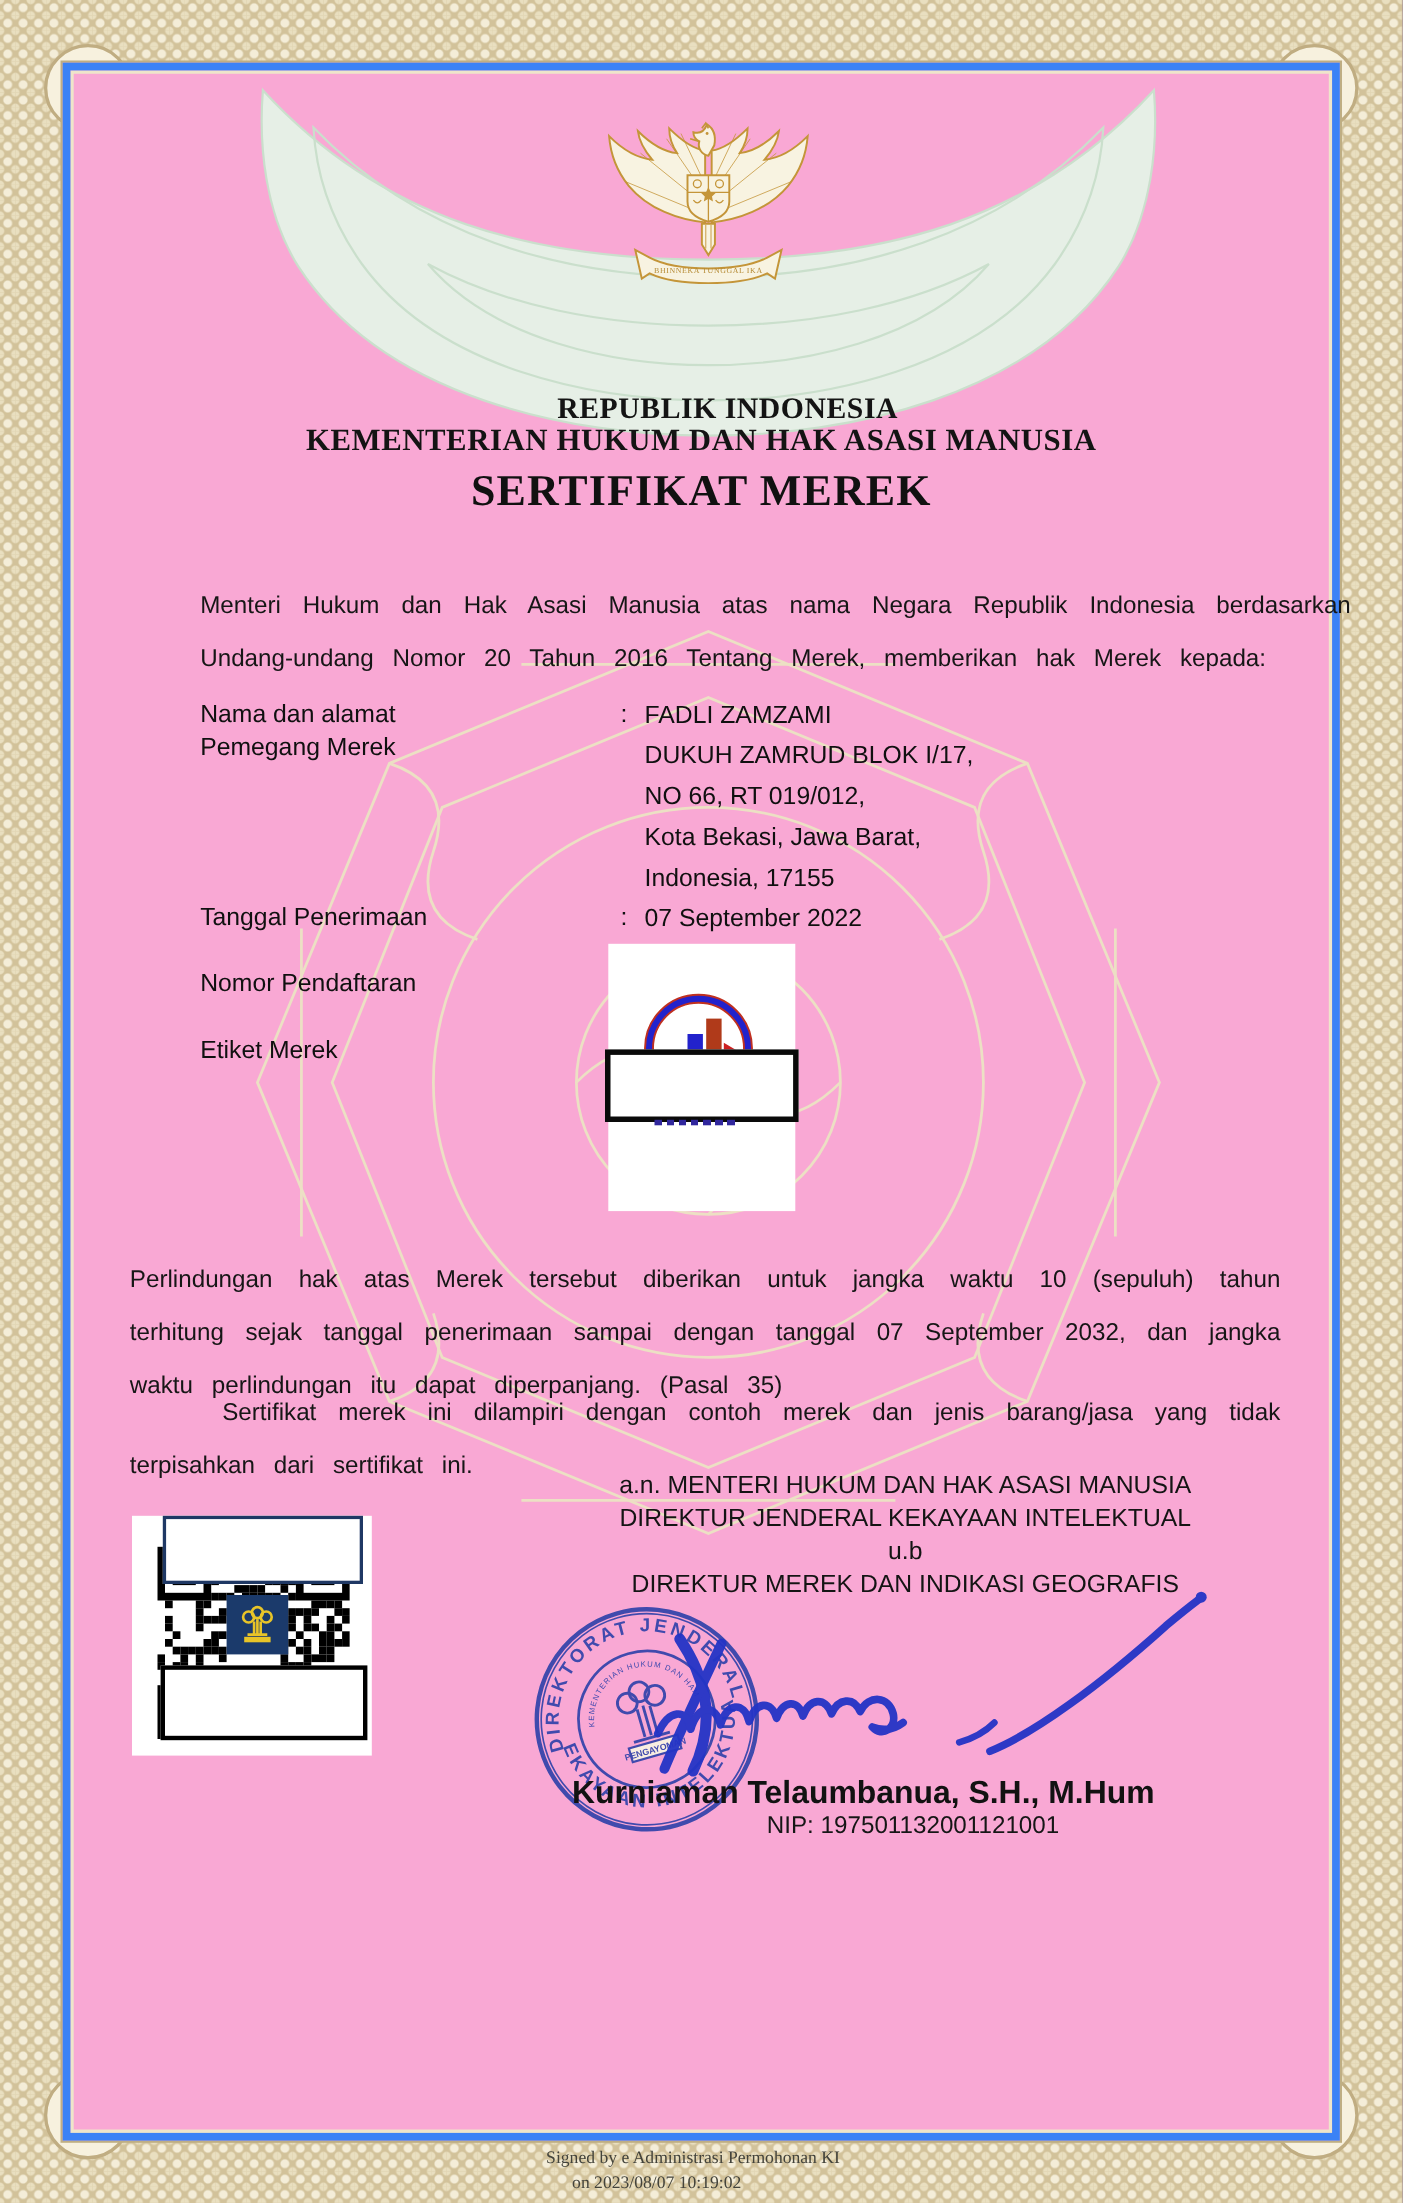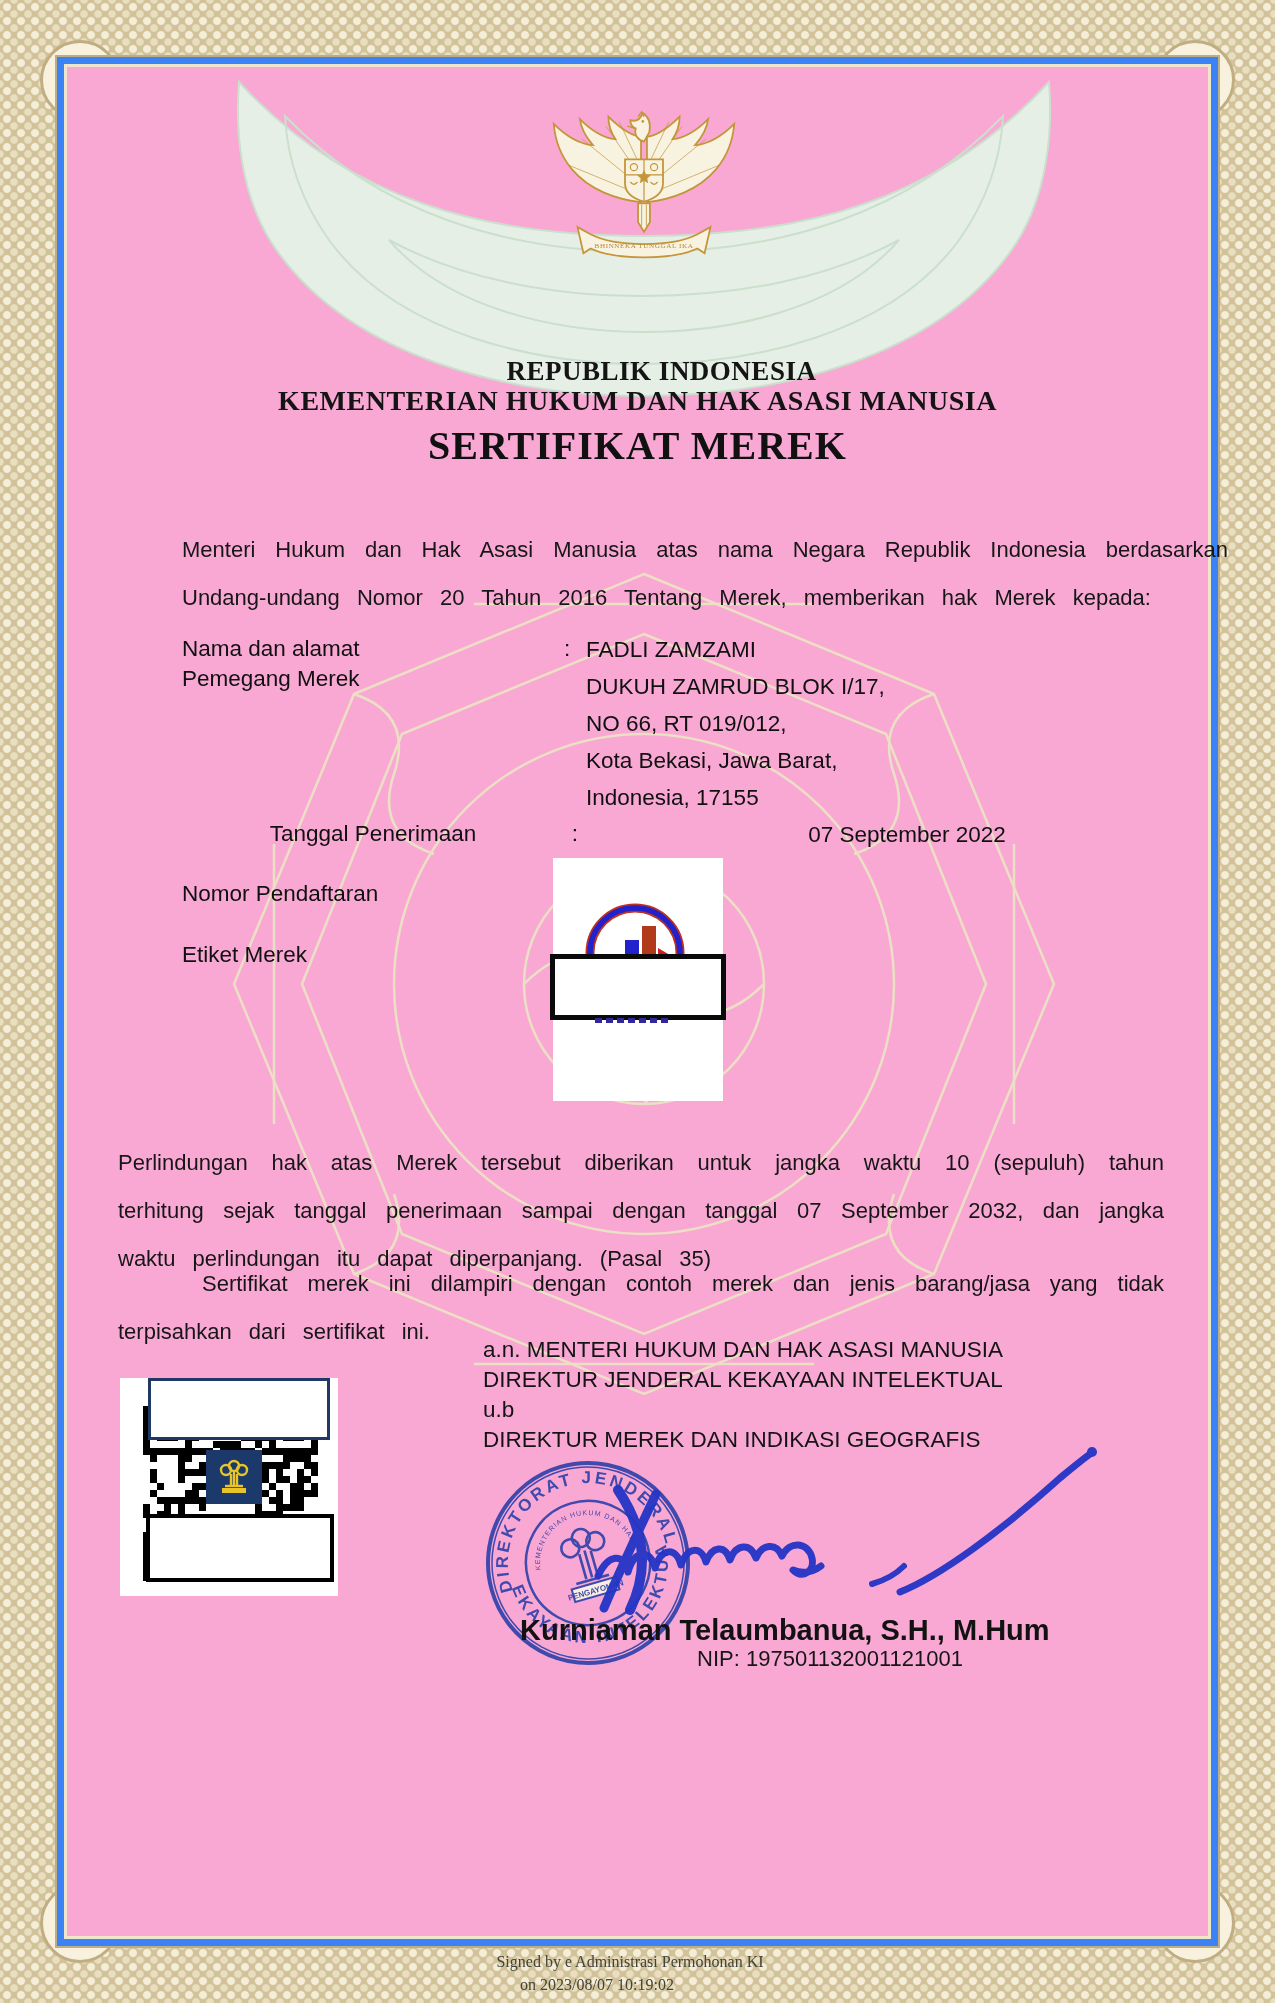--- a/index.html
+++ b/index.html
@@ -62,21 +62,21 @@
   .redact-mark {
     position:absolute; left:-3px; top:96px; width:166px; height:56px;
     background:#fff; border:5px solid #0a0a0a;
   }
   .mark-text-sliver {
     position:absolute; left:42px; top:160px; width:76px; height:5px;
     background:repeating-linear-gradient(90deg,#31279d 0 7px, rgba(0,0,0,0) 7px 11px);
   }
 
   
-  .signatory { position:absolute; left:483px; top:1335px; width:680px; text-align:left;
+  .signatory { position:absolute; left:483px; top:1335px; width:680px; text-align:center;
                color:#141414; font-size:22.5px; line-height:30px; }
   .sig-name { position:absolute; left:520px; top:1614px; width:620px; text-align:left;
               font-weight:bold; font-size:29px; color:#121212; }
   .sig-nip  { position:absolute; left:520px; top:1646px; width:620px; text-align:center;
               font-size:22px; color:#161616; }
 
   
   .qr-wrap { position:absolute; left:120px; top:1378px; width:218px; height:218px; background:#fff; }
   .qr-svg { position:absolute; left:23px; top:28px; }
   .qr-logo { position:absolute; left:86px; top:72px; width:56px; height:54px; background:#1b3a6b;
@@ -185,21 +185,21 @@
         </div>
         <div class="col">:</div>
         <div class="val">
           <div>FADLI ZAMZAMI</div>
           <div>DUKUH ZAMRUD BLOK I/17,</div>
           <div>NO 66, RT 019/012,</div>
           <div>Kota Bekasi, Jawa Barat,</div>
           <div>Indonesia, 17155</div>
         </div>
       </div>
-      <div class="frow" style="top:197px;text-align:center;">
+      <div class="frow" style="top:197px;">
         <div class="lbl">Tanggal Penerimaan</div>
         <div class="col">:</div>
         <div class="val">07 September 2022</div>
       </div>
       <div class="frow" style="top:257px;">
         <div class="lbl">Nomor Pendaftaran</div>
         <div class="col">:</div>
         <div class="val">IDM001107</div>
       </div>
       <div class="frow" style="top:318px;">

